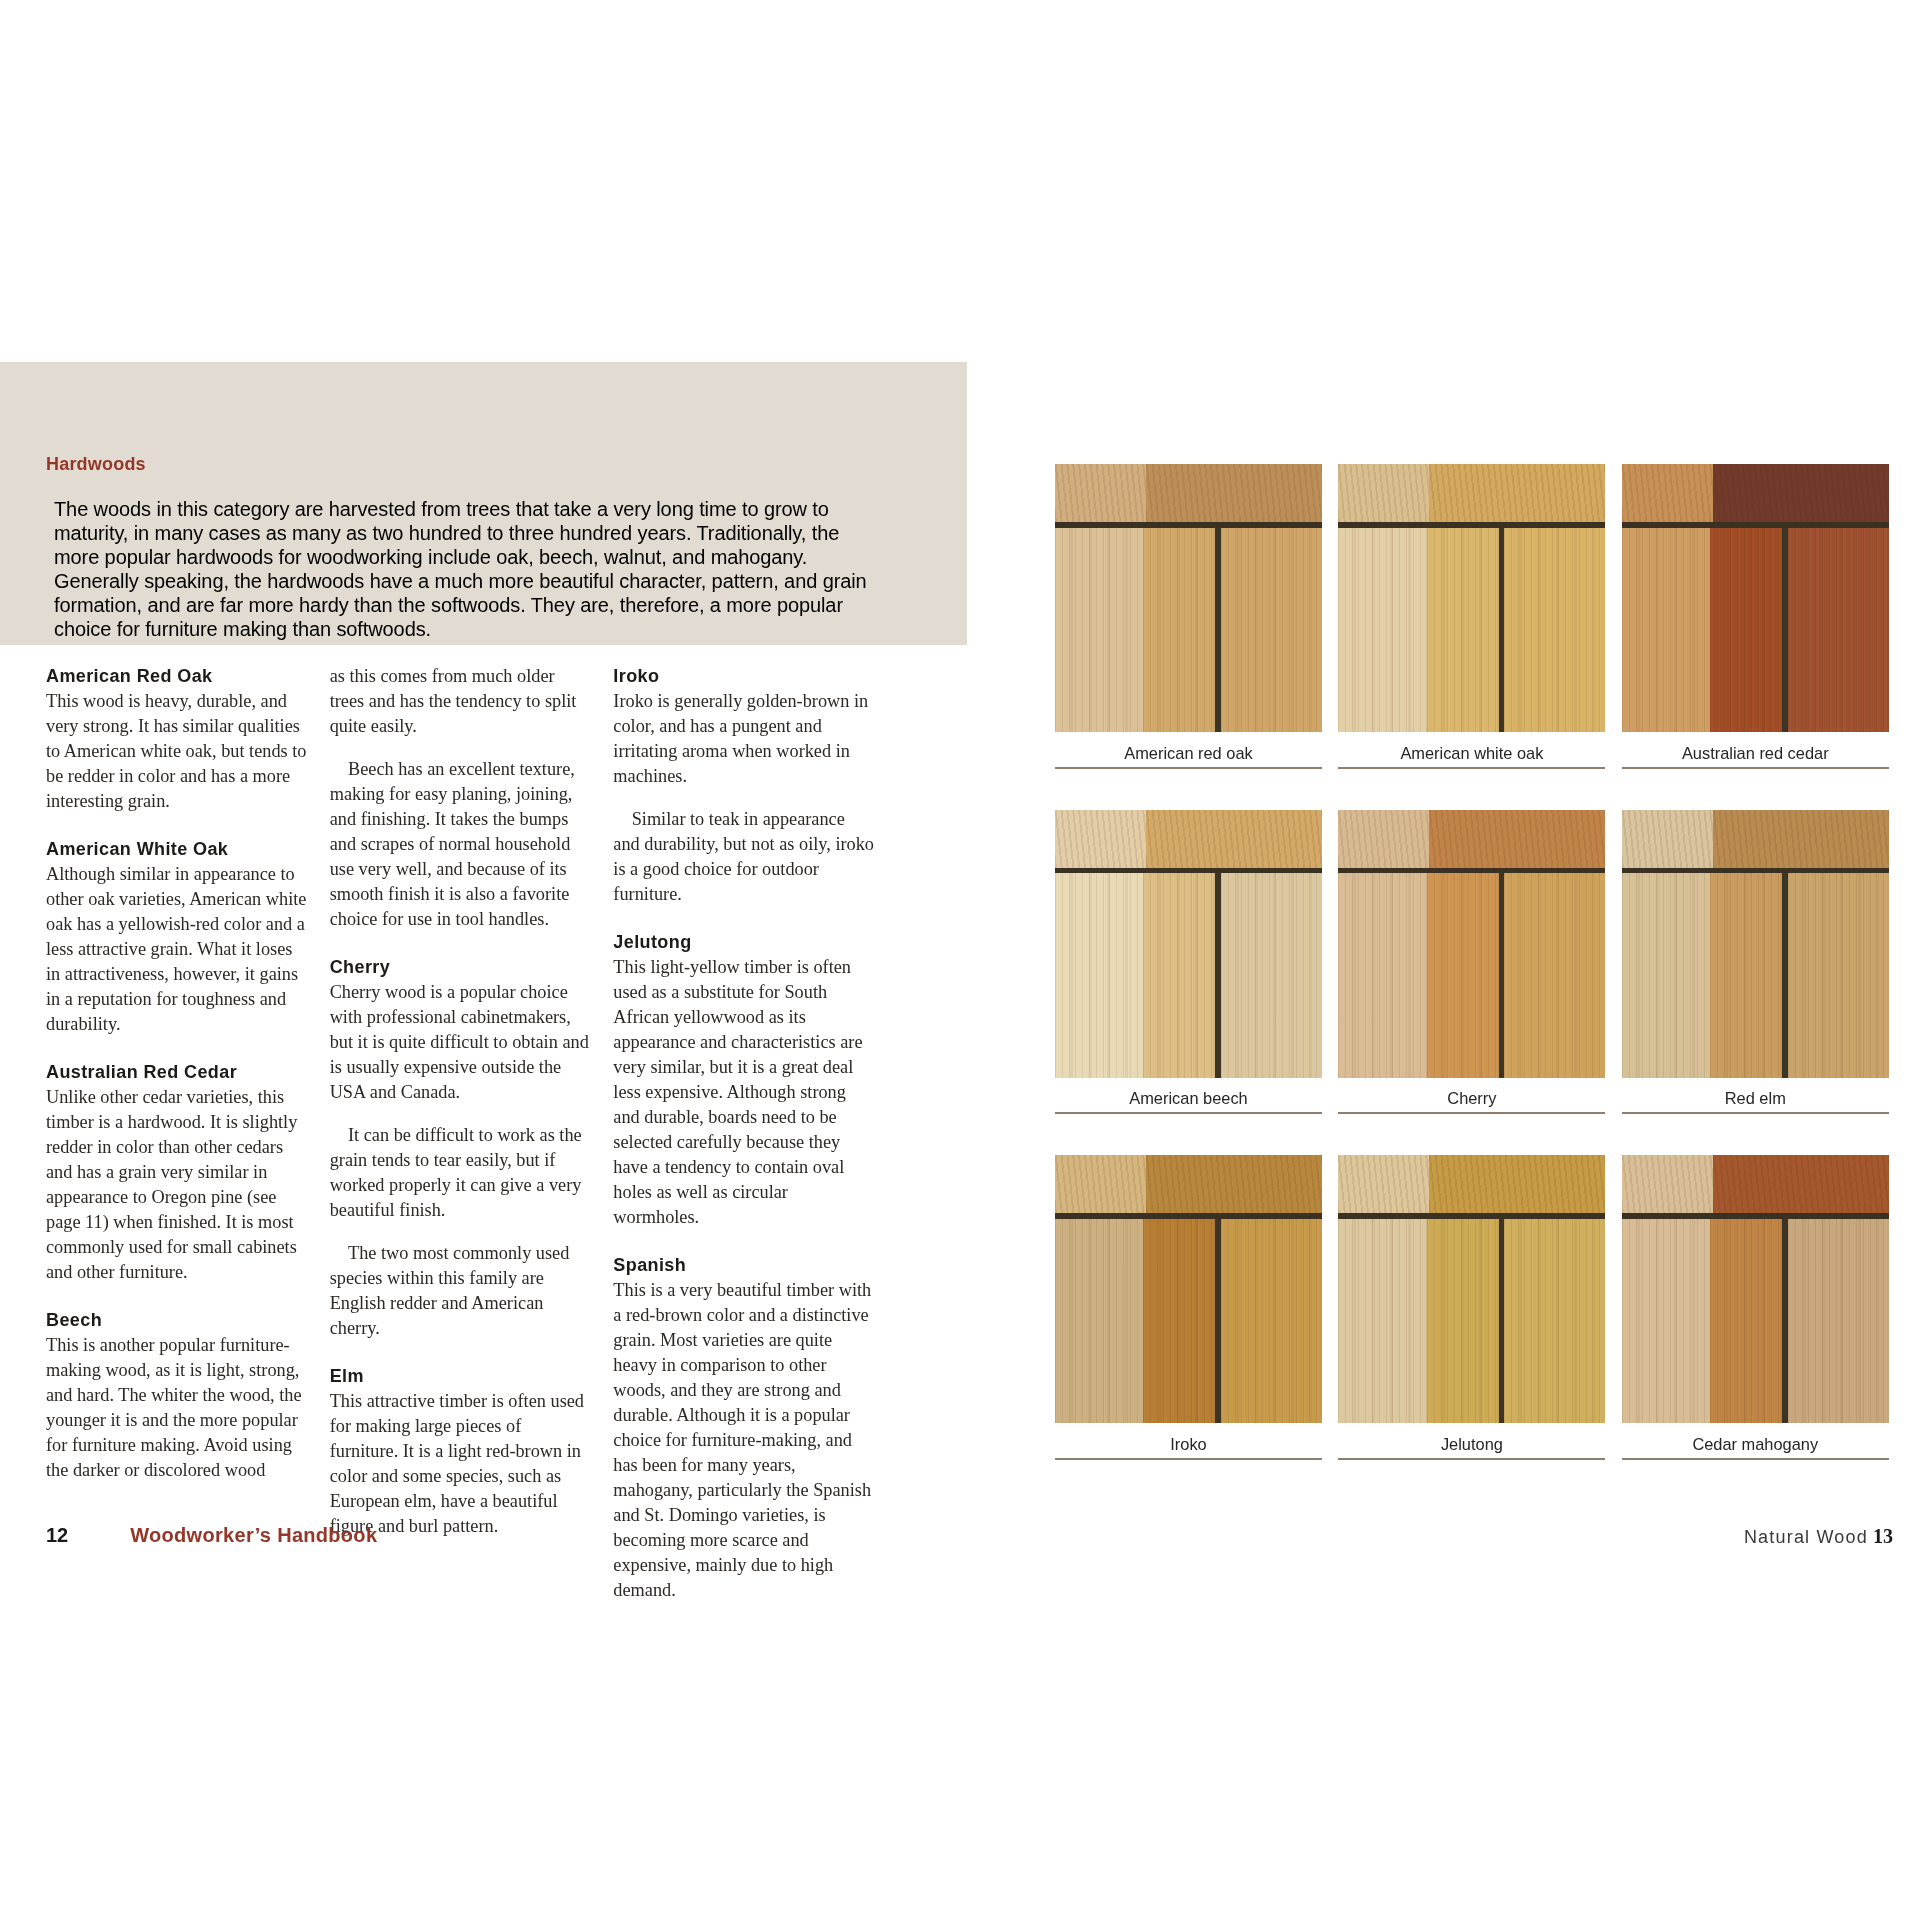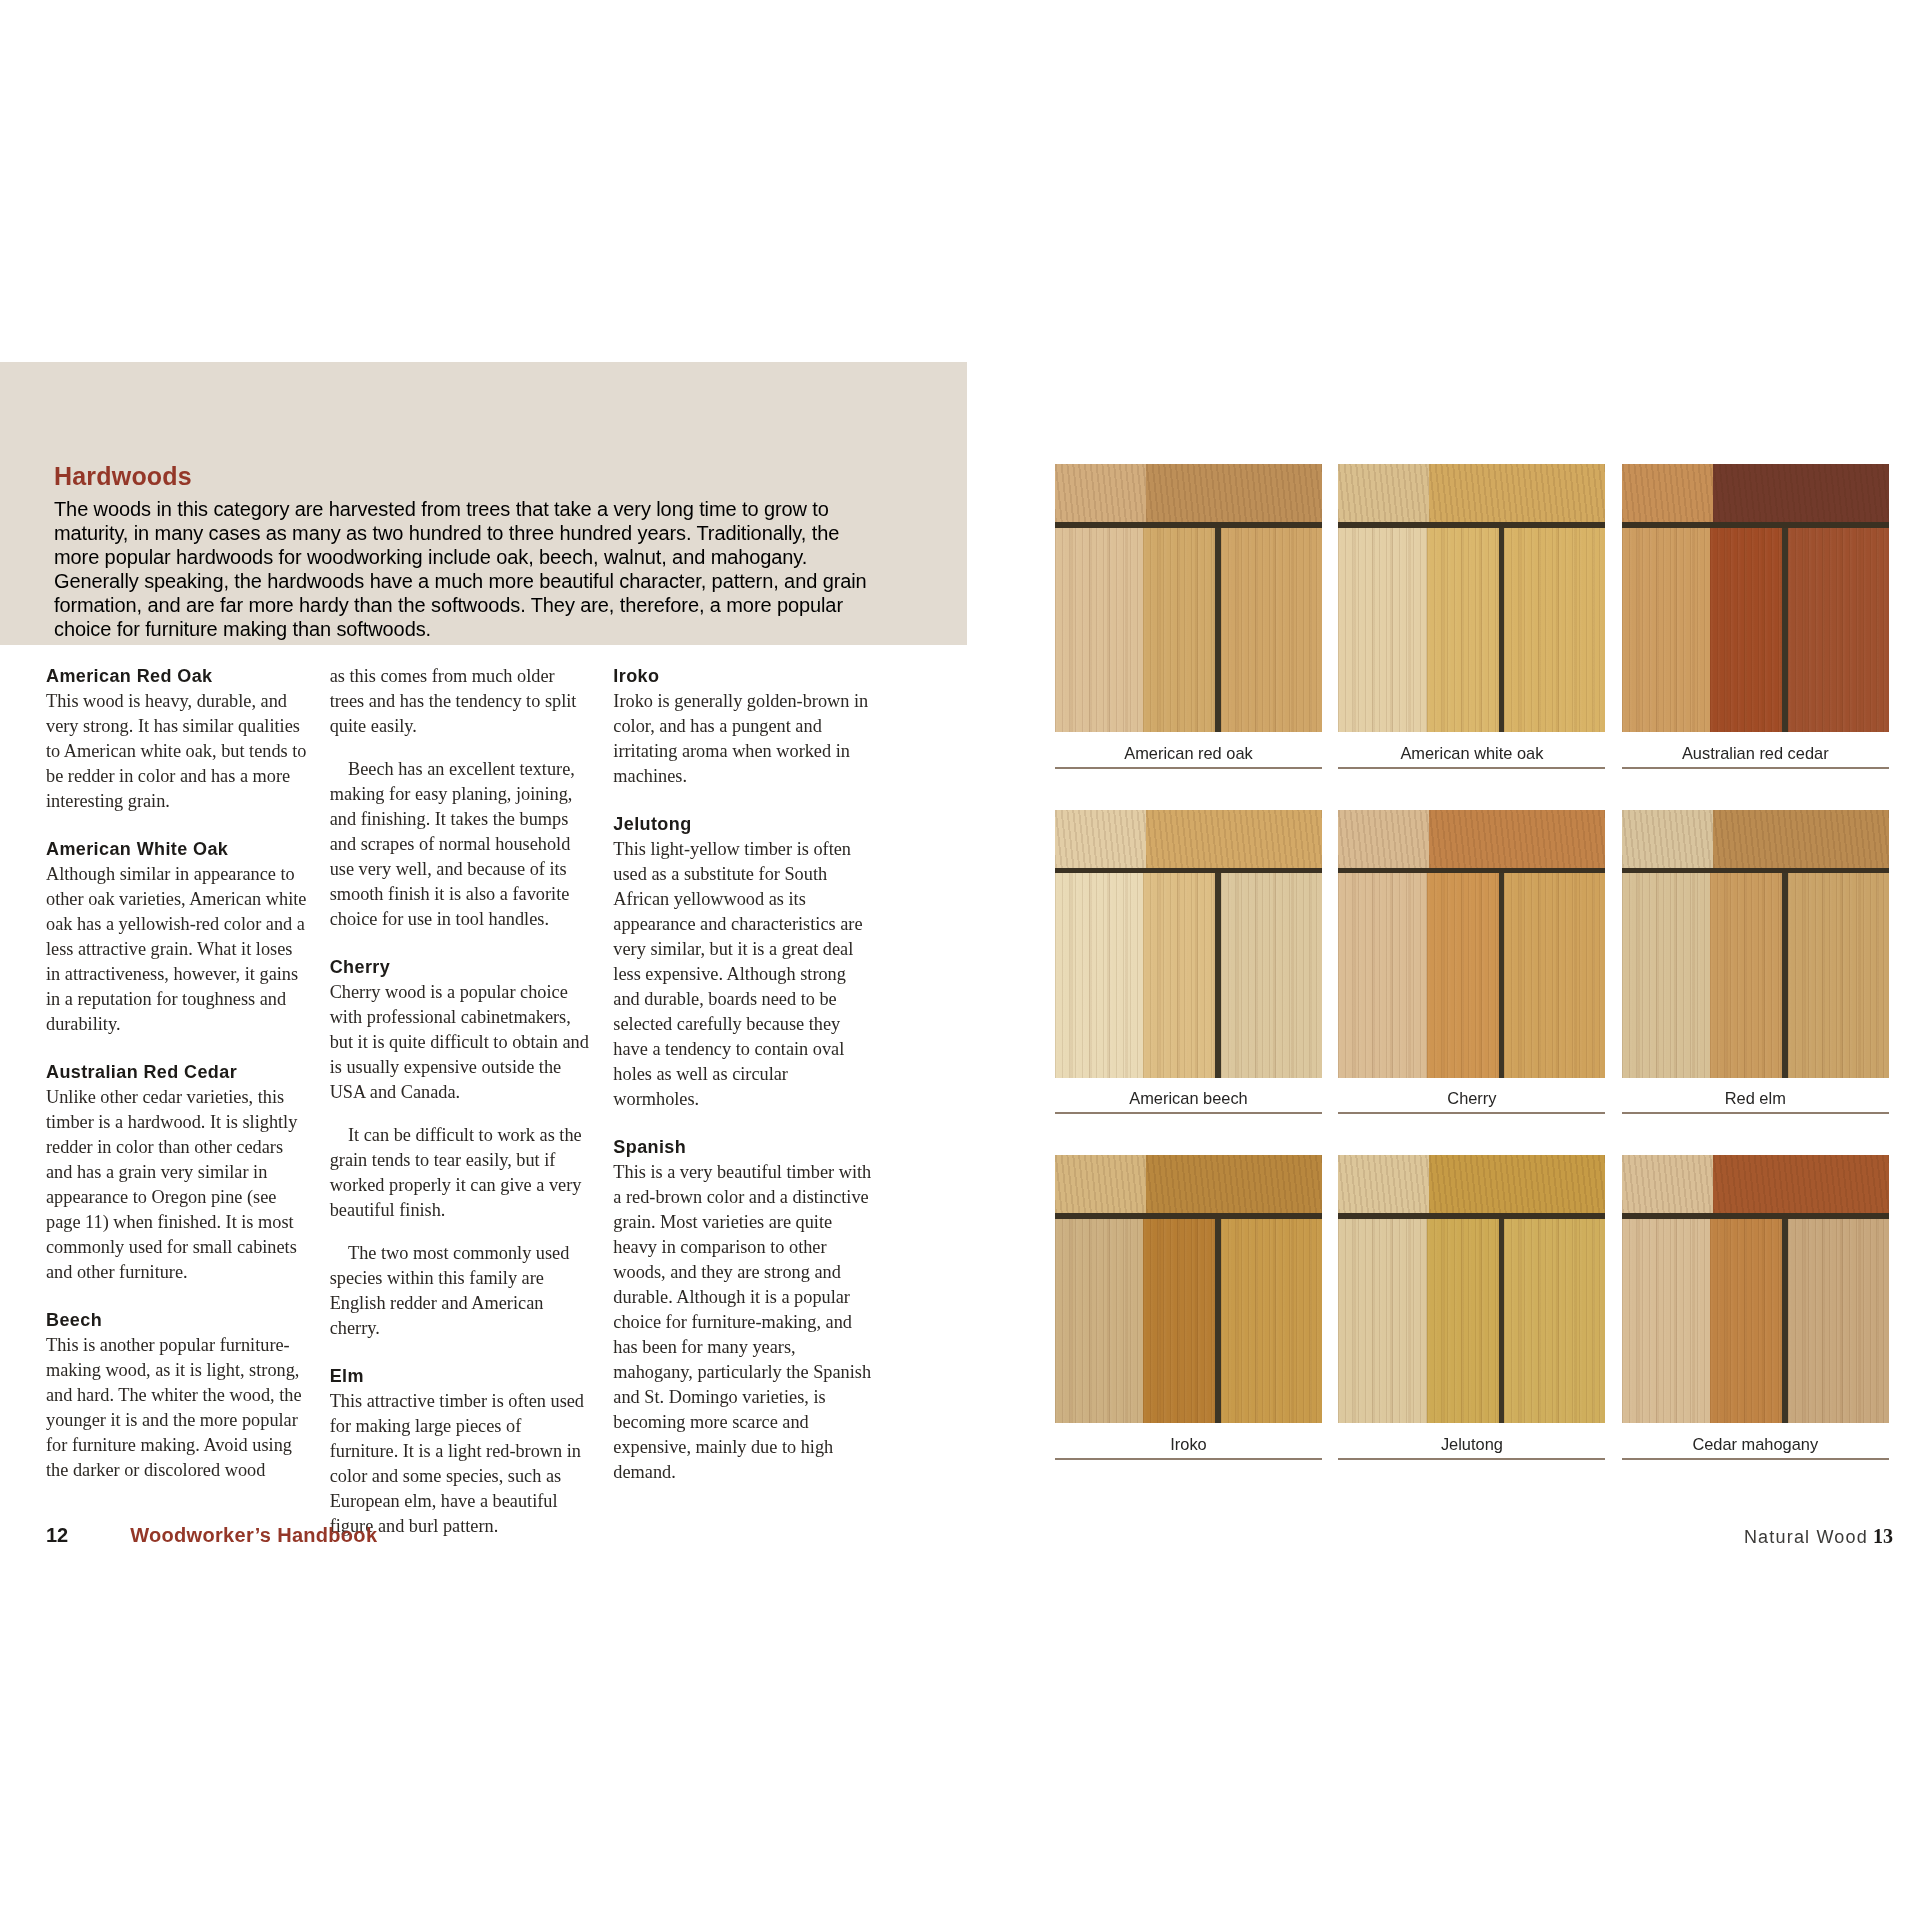--- a/index.html
+++ b/index.html
@@ -1,21 +1,21 @@
 <!DOCTYPE html>
 <html><head>
 <meta charset="utf-8">
 <style>
   html,body{margin:0;padding:0;background:#ffffff;}
   .canvas{position:relative;width:1931px;height:1931px;background:#ffffff;overflow:hidden;
           font-family:"Liberation Sans",sans-serif;}
 
   
   .intro-panel{position:absolute;left:0;top:362px;width:967px;height:283px;background:#e2dbd1;}
-  .intro-title{position:absolute;left:46px;top:92px;margin:8px;font-size:25px;font-weight:bold;
+  .intro-title{position:absolute;left:46px;top:92px;margin:0;font-size:18px;font-weight:bold;
                color:#943728;letter-spacing:0.2px;}
   .intro-body{position:absolute;left:46px;top:127px;width:830px;margin:8px;font-size:20px;
               line-height:24px;color:#000000;letter-spacing:-0.1px;}
 
   .columns{position:absolute;left:46px;top:664px;width:828px;display:flex;gap:23px;}
   .col{width:261px;color:#2c2824;font-family:"Liberation Serif",serif;font-size:18.3px;line-height:25px;}
   .col-heading{margin:23px 0 0 0;font-family:"Liberation Sans",sans-serif;font-size:18px;
                font-weight:bold;color:#1d1b18;letter-spacing:0.4px;line-height:25px;}
   .col-heading:first-child{margin-top:0;}
   .col-para{margin:0;}
@@ -83,20 +83,21 @@
           <h3 class="col-heading">Cherry</h3>
           <p class="col-para">Cherry wood is a popular choice with professional cabinetmakers, but it is quite difficult to obtain and is usually expensive outside the USA and Canada.</p>
           <p class="col-para indent">It can be difficult to work as the grain tends to tear easily, but if worked properly it can give a very beautiful finish.</p>
           <p class="col-para indent">The two most commonly used species within this family are English redder and American cherry.</p>
           <h3 class="col-heading">Elm</h3>
           <p class="col-para">This attractive timber is often used for making large pieces of furniture. It is a light red-brown in color and some species, such as European elm, have a beautiful figure and burl pattern.</p>
         </div>
       <div class="col">
           <h3 class="col-heading">Iroko</h3>
           <p class="col-para">Iroko is generally golden-brown in color, and has a pungent and irritating aroma when worked in machines.</p>
+          <p class="col-para indent">Similar to teak in appearance and durability, but not as oily, iroko is a good choice for outdoor furniture.</p>
           <h3 class="col-heading">Jelutong</h3>
           <p class="col-para">This light-yellow timber is often used as a substitute for South African yellowwood as its appearance and characteristics are very similar, but it is a great deal less expensive. Although strong and durable, boards need to be selected carefully because they have a tendency to contain oval holes as well as circular wormholes.</p>
           <h3 class="col-heading">Spanish</h3>
           <p class="col-para">This is a very beautiful timber with a red-brown color and a distinctive grain. Most varieties are quite heavy in comparison to other woods, and they are strong and durable. Although it is a popular choice for furniture-making, and has been for many years, mahogany, particularly the Spanish and St. Domingo varieties, is becoming more scarce and expensive, mainly due to high demand.</p>
         </div>
     </div>
 
     <footer class="footer-left">
       <span class="pnum">12</span><span class="book-title">Woodworker’s Handbook</span>
     </footer>

